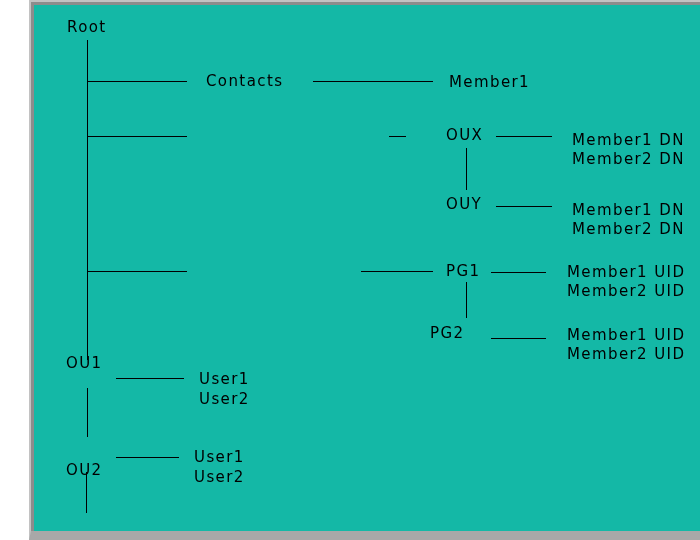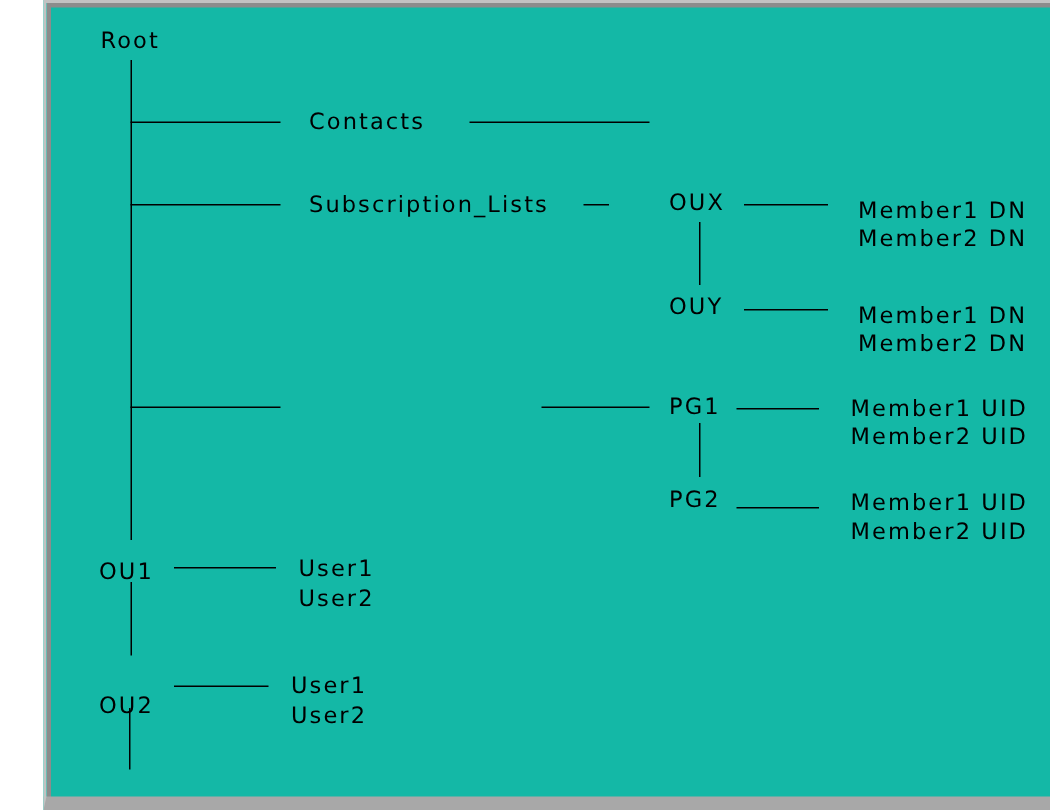--- a/index.html
+++ b/index.html
@@ -64,46 +64,46 @@
   <div class="hl" style="left:462px;top:338px;width:55px"></div>
   <div class="hl" style="left:87px;top:378px;width:68px"></div>
   <div class="vl" style="left:58px;top:388px;height:49px"></div>
   <div class="hl" style="left:87px;top:457px;width:63px"></div>
   <div class="vl" style="left:57px;top:472px;height:41px"></div>
 
   <div class="label" style="left:38px;top:18px">Root</div>
 
   <div class="label" style="left:177px;top:72px">Contacts</div>
   <div class="label" style="left:420px;top:73px">
+    <div>Member1</div>
   </div>
 
-  <div class="label" style="left:177px;top:127px">Subscription_Lists</div>
   <div class="label" style="left:417px;top:126px">OUX</div>
   <div class="label" style="left:543px;top:131px">
     <div>Member1 DN</div>
     <div>Member2 DN</div>
   </div>
   <div class="label" style="left:417px;top:195px">OUY</div>
   <div class="label" style="left:543px;top:201px">
     <div>Member1 DN</div>
     <div>Member2 DN</div>
   </div>
 
   <div class="label" style="left:417px;top:262px">PG1</div>
   <div class="label" style="left:538px;top:263px">
     <div>Member1 UID</div>
     <div>Member2 UID</div>
   </div>
-  <div class="label" style="left:417px;top:324px">PG2</div>
+  <div class="label" style="left:401px;top:324px">PG2</div>
   <div class="label" style="left:538px;top:326px">
     <div>Member1 UID</div>
     <div>Member2 UID</div>
   </div>
 
-  <div class="label" style="left:37px;top:372px">OU1</div>
+  <div class="label" style="left:37px;top:354px">OU1</div>
   <div class="label users" style="left:170px;top:369px">
     <div>User1</div>
     <div>User2</div>
   </div>
 
   <div class="label" style="left:37px;top:461px">OU2</div>
   <div class="label users" style="left:165px;top:447px">
     <div>User1</div>
     <div>User2</div>
   </div>

